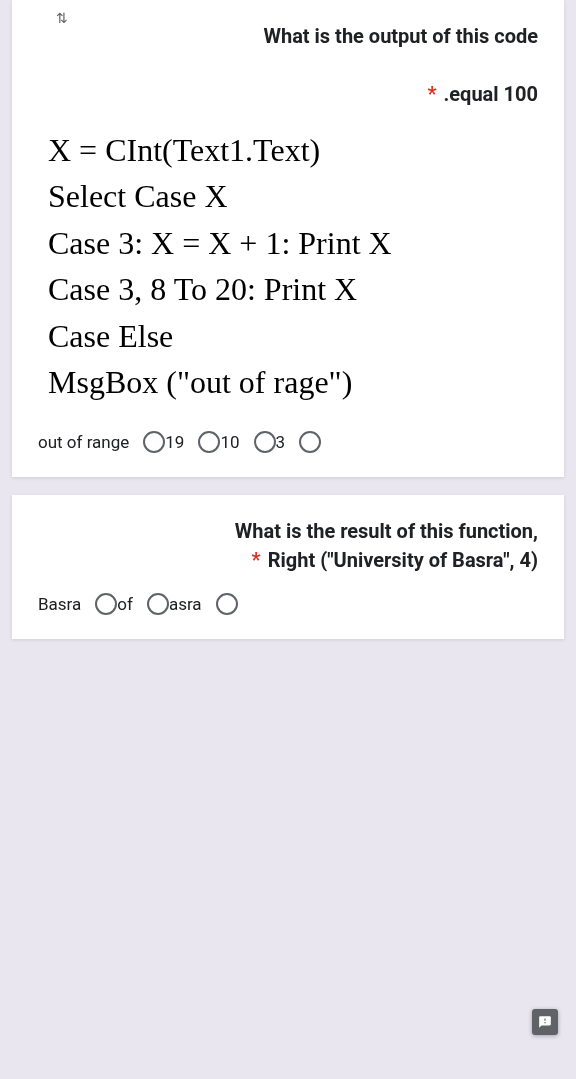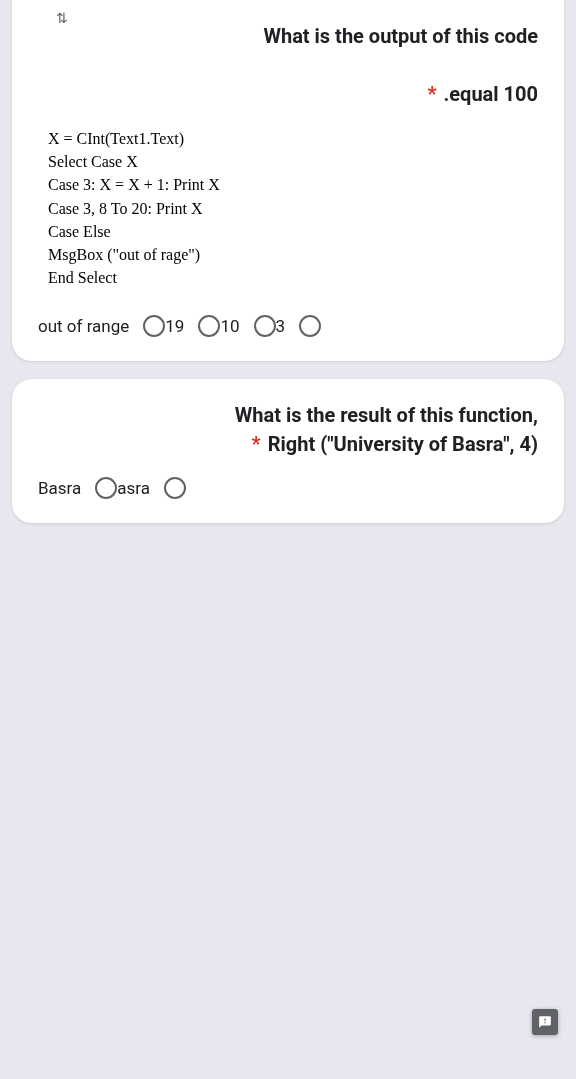--- a/index.html
+++ b/index.html
@@ -5,21 +5,21 @@
   html, body {
     margin: 0;
     padding: 0;
     width: 576px;
     background: #e9e6ef;
     font-family: Roboto, Arial, sans-serif;
     color: #202124;
   }
   .card {
     background: #ffffff;
-    border-radius: 20px;
+    border-radius: 0;
     margin: 0 12px 18px 12px;
     padding: 22px 26px 24px 26px;
     box-shadow: 0 1px 3px rgba(60,64,67,0.15);
     position: relative;
   }
   .card-top-cut {
     border-top-left-radius: 0;
     border-top-right-radius: 0;
     margin-top: 0;
   }
@@ -37,21 +37,21 @@
   }
   .icon-left {
     position: absolute;
     top: 10px;
     left: 44px;
     font-size: 14px;
     color: #5f6368;
   }
   .codeblock {
     font-family: "Times New Roman", Times, serif;
-    font-size: 16px;
+    font-size: 32px;
     line-height: 1.45;
     color: #000;
     margin: 10px 0 26px 10px;
     direction: ltr;
     text-align: left;
   }
   .options {
     display: flex;
     flex-direction: row;
     margin-top: 3px;
@@ -106,21 +106,20 @@
     <span>.equal 100</span>
   </div>
 
   <div class="codeblock">
     <div>X = CInt(Text1.Text)</div>
     <div>Select Case X</div>
     <div>Case 3: X = X + 1: Print X</div>
     <div>Case 3, 8 To 20: Print X</div>
     <div>Case Else</div>
     <div>MsgBox ("out of rage")</div>
-    <div>End Select</div>
   </div>
 
   <div class="options">
     <div class="option">
       <span class="radio"></span>
       <span class="opt-label">out of range</span>
     </div>
     <div class="option">
       <span class="radio"></span>
       <span class="opt-label">19</span>
@@ -143,20 +142,24 @@
     <span>Right ("University of Basra", 4)</span>
   </div>
 
   <div class="options">
     <div class="option">
       <span class="radio"></span>
       <span class="opt-label">Basra</span>
     </div>
     <div class="option">
       <span class="radio"></span>
+      <span class="opt-label">of</span>
+    </div>
+    <div class="option">
+      <span class="radio"></span>
       <span class="opt-label">asra</span>
     </div>
   </div>
 </div>
 
 <div class="feedback-btn">
   <svg viewBox="0 0 24 24">
       <path d="M20 2H4c-1.1 0-2 .9-2 2v18l4-4h14c1.1 0 2-.9 2-2V4c0-1.1-.9-2-2-2zm-7 12h-2v-2h2v2zm0-4h-2V6h2v4z"></path>
     </svg>
 </div>

